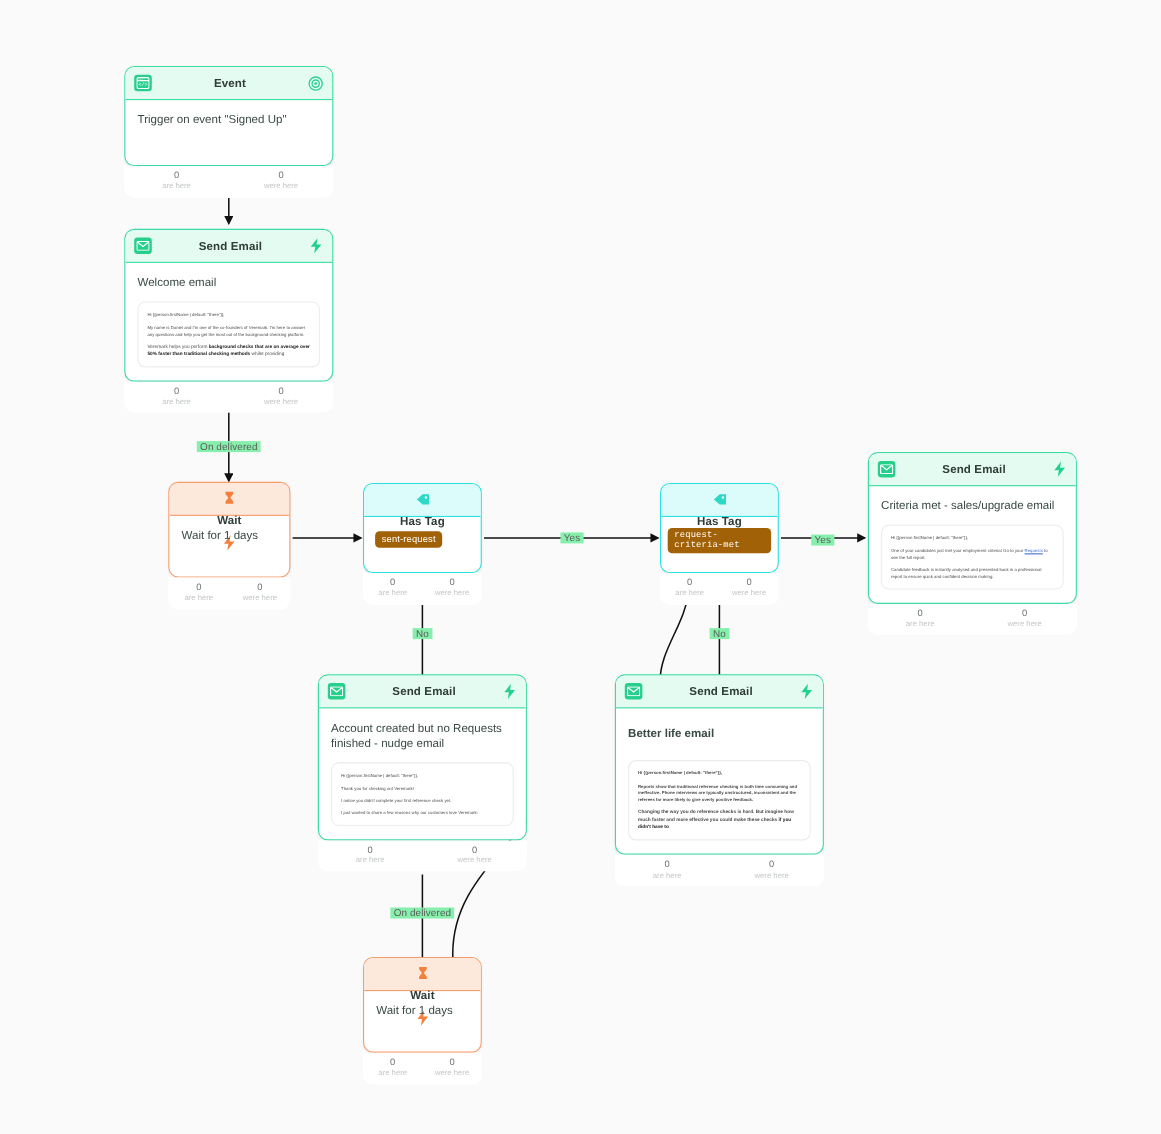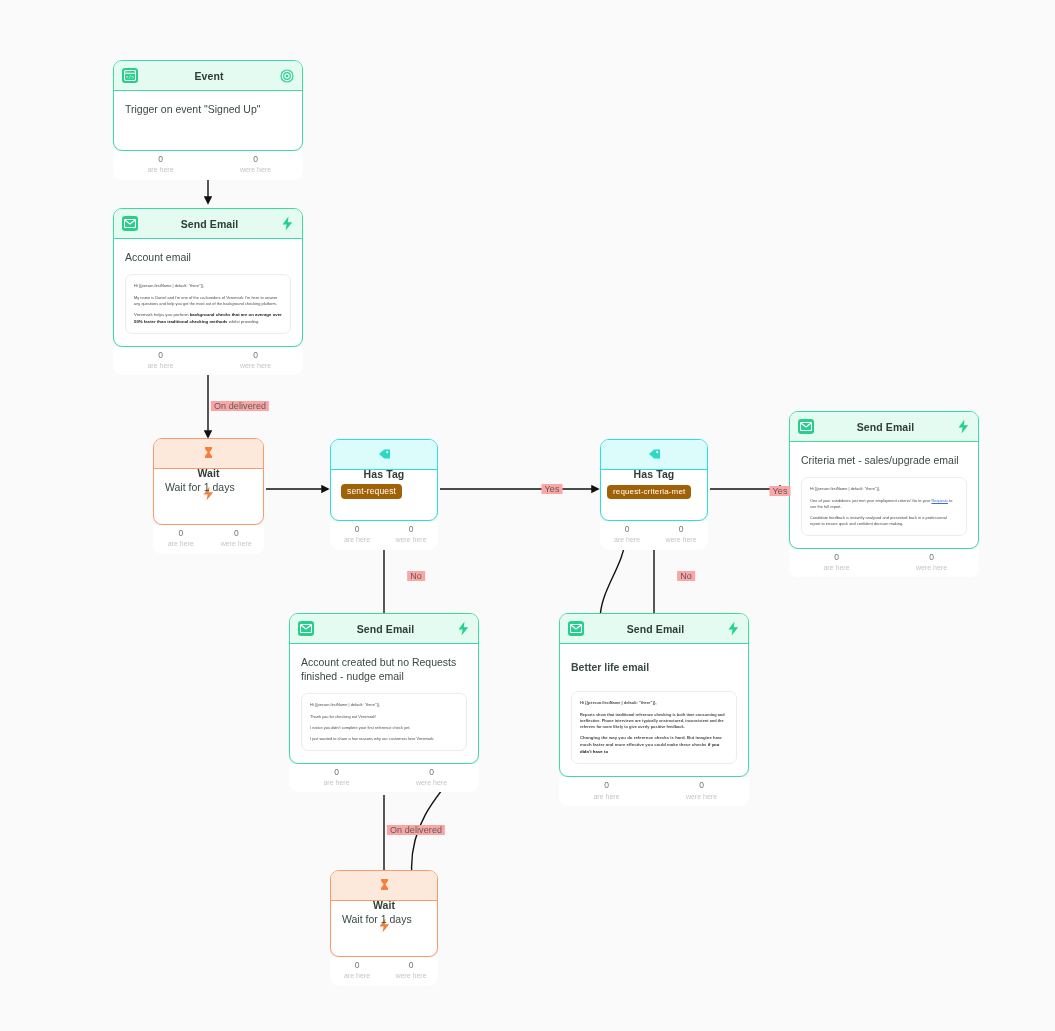--- a/index.html
+++ b/index.html
@@ -22,26 +22,25 @@
     position: absolute;
     left: 0; top: 0;
     width: 1055px;
     height: 1031px;
     pointer-events: none;
   }
   .edge-label {
     position: absolute;
     font-size: 9px;
     color: #5b5b5b;
-    background: #fca5a5;
+    background: #86efac;
     padding: 0 3px;
     white-space: nowrap;
     transform: translate(-50%, -50%);
     letter-spacing: .1px;
-    margin-left: 32px;
   }
 
   
   .node {
     position: absolute;
     width: 190px;
     box-sizing: border-box;
   }
   .node-card {
     border: 1.5px solid #3ddba4;
@@ -231,21 +230,21 @@
           </svg>
         </span>
         <span class="node-title">Send Email</span>
         <span class="head-action">
           <svg width="13" height="15" viewBox="0 0 13 15">
             <path d="M 7.5 0.6 L 1.5 8.4 L 5.6 8.4 L 4.6 14.4 L 11.2 6.2 L 6.8 6.2 Z" fill="#22d18c"></path>
           </svg>
         </span>
       </div>
       <div class="node-body">
-        <div class="node-body-text">Account email</div>
+        <div class="node-body-text">Welcome email</div>
         <div class="mail-preview">
           <p>Hi {{person.firstName | default: "there"}},</p>
           <p>My name is Daniel and I'm one of the co-founders of Veremark. I'm here to answer any questions and help you get the most out of the background checking platform.</p>
           <p class="big">Veremark helps you perform <b>background checks that are on average over 50% faster than traditional checking methods</b> whilst providing</p>
         </div>
       </div>
     </div>
     <div class="node-foot">
       <div class="foot-col">
         <div class="foot-num">0</div>
@@ -335,21 +334,21 @@
         <span class="node-title">Has Tag</span>
         <span class="head-action">
           <svg width="13" height="12" viewBox="0 0 13 12">
             <rect x="1" y="1.5" width="11" height="1.6" rx="0.8" fill="#2bd9c6"></rect>
             <rect x="2.7" y="5" width="7.6" height="1.6" rx="0.8" fill="#2bd9c6"></rect>
             <rect x="4.6" y="8.5" width="3.8" height="1.6" rx="0.8" fill="#2bd9c6"></rect>
           </svg>
         </span>
       </div>
       <div class="node-body" style="min-height:30px; padding:10px 6px;">
-        <span class="tag-chip" style="font-size:8px;">request-criteria-met</span>
+        <span class="tag-chip" style="font-size:8px;font-family:Liberation Mono, monospace;">request-criteria-met</span>
       </div>
     </div>
     <div class="node-foot">
       <div class="foot-col">
         <div class="foot-num">0</div>
         <div class="foot-lbl">are here</div>
       </div>
       <div class="foot-col">
         <div class="foot-num">0</div>
         <div class="foot-lbl">were here</div>

